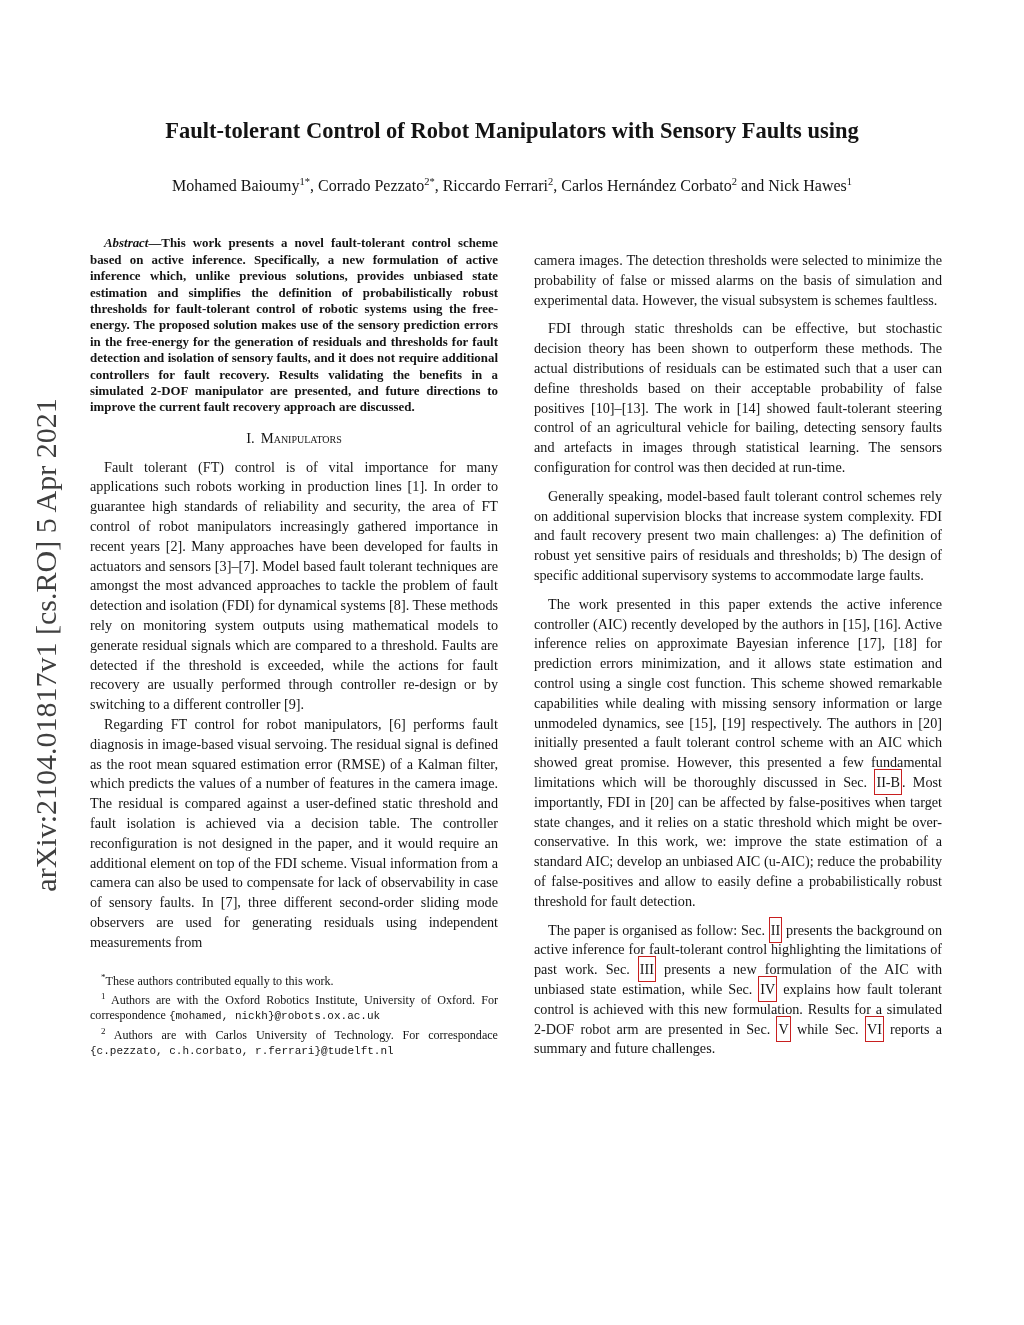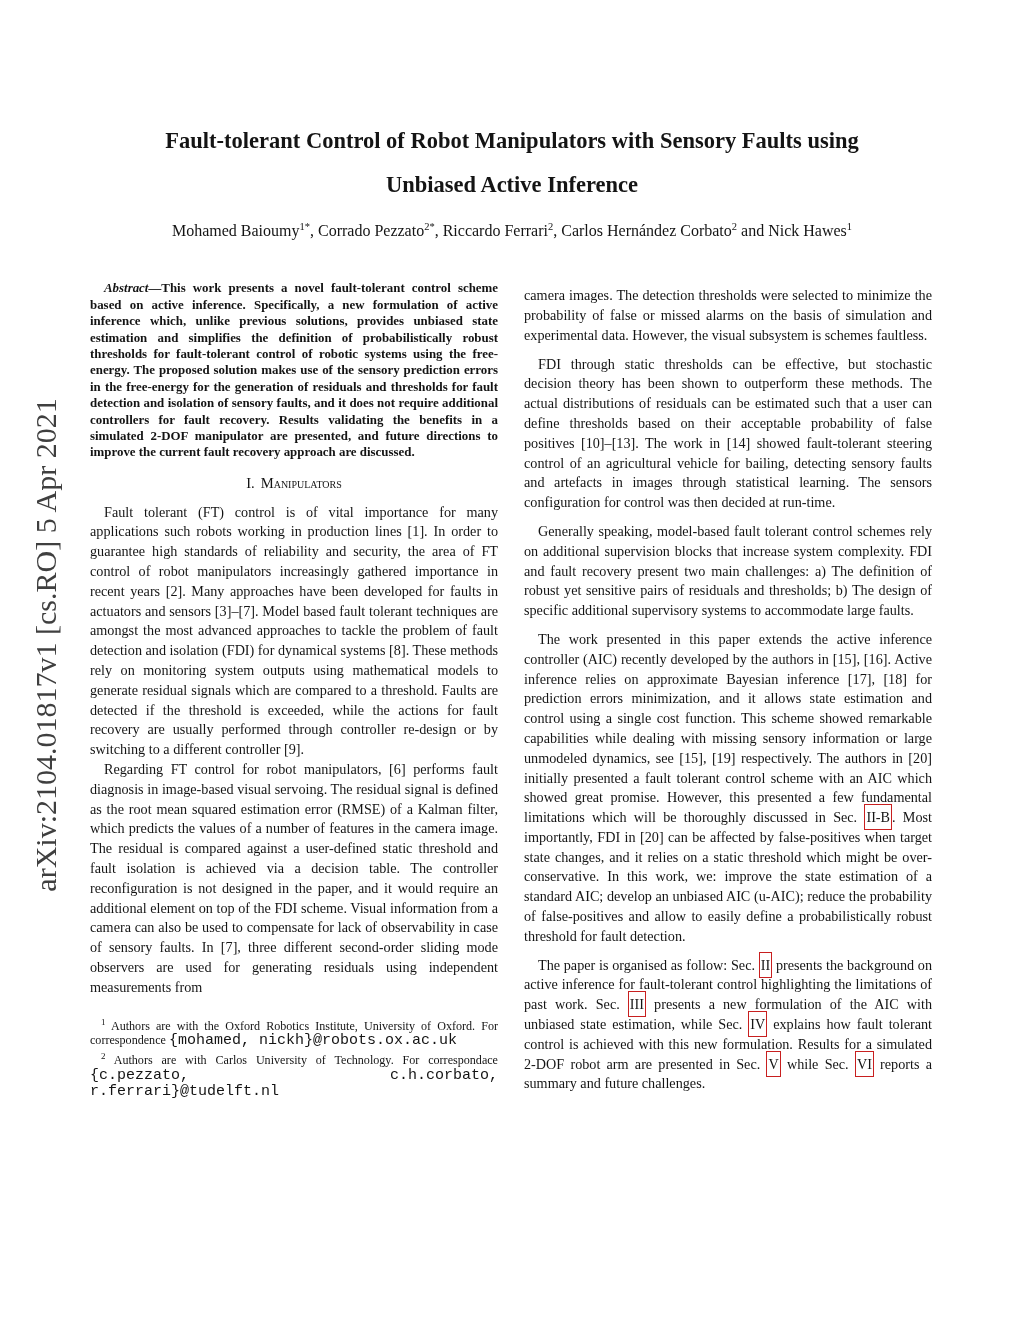--- a/index.html
+++ b/index.html
@@ -15,25 +15,25 @@
   
   .arxiv-stamp {
     position:absolute; top:645px; left:46px;
     transform:translate(-50%,-50%) rotate(-90deg);
     white-space:nowrap;
     font-size:30px; color:#3f3f3f;
   }
 
   .header { padding-top:114px; text-align:center; }
   .title { font-size:22.5px; font-weight:bold; line-height:34px; }
-  .title span { display:block;margin-top:10px; }
-  .authors { margin-top:19px; font-size:16px; }
+  .title span { display:block; }
+  .authors { margin-top:28px; font-size:16px; }
   .authors sup { font-size:10.5px; }
 
-  .columns { display:flex; gap:26px; margin:40px 92px 0 90px; align-items:center; }
+  .columns { display:flex; gap:36px; margin:40px 92px 0 90px; align-items:flex-end; }
   .col {
     width:408px; flex:0 0 408px;
     text-align:justify;
     font-size:14.2px; line-height:19.8px;
   }
 
   .abstract, .index-terms {
     font-weight:bold; font-size:12.9px; line-height:16.4px; text-indent:14px;
   }
   .index-terms { margin-top:6px; }
@@ -49,49 +49,49 @@
   .col-right .para + .para { margin-top:9px; }
 
   .refbox {
     border:1.4px solid #c81f1f;
     padding:4px 1px;
   }
 
   .footnotes { margin-top:17px; font-size:12.1px; line-height:14.9px; text-align:justify; }
   .footnote { text-indent:11px; }
   .footnote sup { font-size:9px; }
-  .mono { font-family:"Liberation Mono","DejaVu Sans Mono",monospace; font-size:15px; }
+  .mono { font-family:"Liberation Mono","DejaVu Sans Mono",monospace; font-size:11px; }
 </style>
 </head>
 <body>
 
 <div class="page">
 
   <div class="arxiv-stamp">arXiv:2104.01817v1 [cs.RO] 5 Apr 2021</div>
 
   <div class="header">
     <h1 class="title">
         <span>Fault-tolerant Control of Robot Manipulators with Sensory Faults using</span>
-        <span>Unbiased Active Inference</span>
       </h1>
     <div class="authors"><span><span>Mohamed Baioumy</span><sup>1*</sup></span><span><span>, Corrado Pezzato</span><sup>2*</sup></span><span><span>, Riccardo Ferrari</span><sup>2</sup></span><span><span>, Carlos Hernández Corbato</span><sup>2</sup></span><span><span> and Nick Hawes</span><sup>1</sup></span></div>
   </div>
 
   <div class="columns">
 
     <section class="col col-left">
       <p class="abstract"><span class="lead">Abstract—</span><span>This work presents a novel fault-tolerant control scheme based on active inference. Specifically, a new formulation of active inference which, unlike previous solutions, provides unbiased state estimation and simplifies the definition of probabilistically robust thresholds for fault-tolerant control of robotic systems using the free-energy. The proposed solution makes use of the sensory prediction errors in the free-energy for the generation of residuals and thresholds for fault detection and isolation of sensory faults, and it does not require additional controllers for fault recovery. Results validating the benefits in a simulated 2-DOF manipulator are presented, and future directions to improve the current fault recovery approach are discussed.</span></p>
 
 
       <h2 class="section-heading"><span>I.</span><span class="smallcaps">Manipulators</span></h2>
 
       <p class="para indent">Fault tolerant (FT) control is of vital importance for many applications such robots working in production lines [1]. In order to guarantee high standards of reliability and security, the area of FT control of robot manipulators increasingly gathered importance in recent years [2]. Many approaches have been developed for faults in actuators and sensors [3]–[7]. Model based fault tolerant techniques are amongst the most advanced approaches to tackle the problem of fault detection and isolation (FDI) for dynamical systems [8]. These methods rely on monitoring system outputs using mathematical models to generate residual signals which are compared to a threshold. Faults are detected if the threshold is exceeded, while the actions for fault recovery are usually performed through controller re-design or by switching to a different controller [9].</p>
       <p class="para indent">Regarding FT control for robot manipulators, [6] performs fault diagnosis in image-based visual servoing. The residual signal is defined as the root mean squared estimation error (RMSE) of a Kalman filter, which predicts the values of a number of features in the camera image. The residual is compared against a user-defined static threshold and fault isolation is achieved via a decision table. The controller reconfiguration is not designed in the paper, and it would require an additional element on top of the FDI scheme. Visual information from a camera can also be used to compensate for lack of observability in case of sensory faults. In [7], three different second-order sliding mode observers are used for generating residuals using independent measurements from</p>
 
       <div class="footnotes">
+        <p class="footnote"><sup>*</sup><span>These authors contributed equally to this work.</span><span class="mono"></span></p>
         <p class="footnote"><sup>1</sup><span> Authors are with the Oxford Robotics Institute, University of Oxford. For correspondence </span><span class="mono">{mohamed, nickh}@robots.ox.ac.uk</span></p>
         <p class="footnote"><sup>2</sup><span> Authors are with Carlos University of Technology. For correspondace </span><span class="mono">{c.pezzato, c.h.corbato, r.ferrari}@tudelft.nl</span></p>
       </div>
     </section>
 
     <section class="col col-right">
       <p class="para"><span>camera images. The detection thresholds were selected to minimize the probability of false or missed alarms on the basis of simulation and experimental data. However, the visual subsystem is schemes faultless.</span></p>
 
       <p class="para indent"><span>FDI through static thresholds can be effective, but stochastic decision theory has been shown to outperform these methods. The actual distributions of residuals can be estimated such that a user can define thresholds based on their acceptable probability of false positives [10]–[13]. The work in [14] showed fault-tolerant steering control of an agricultural vehicle for bailing, detecting sensory faults and artefacts in images through statistical learning. The sensors configuration for control was then decided at run-time.</span></p>
 

